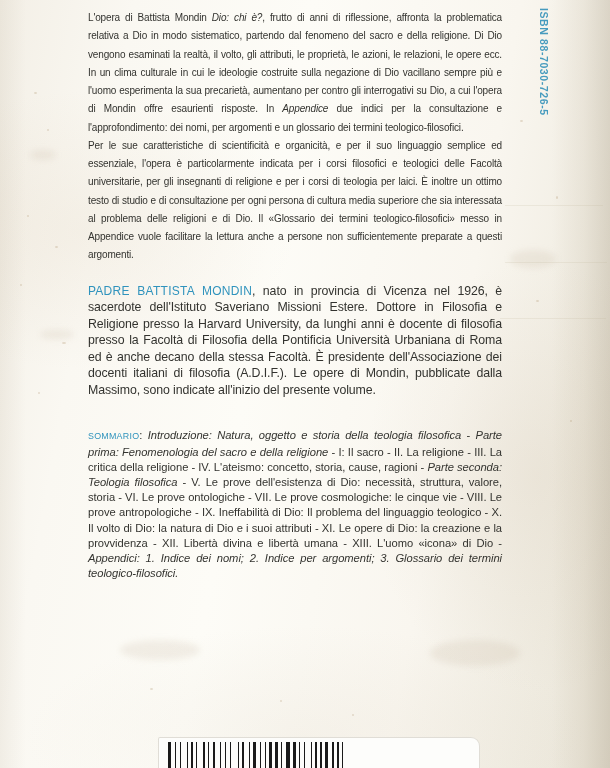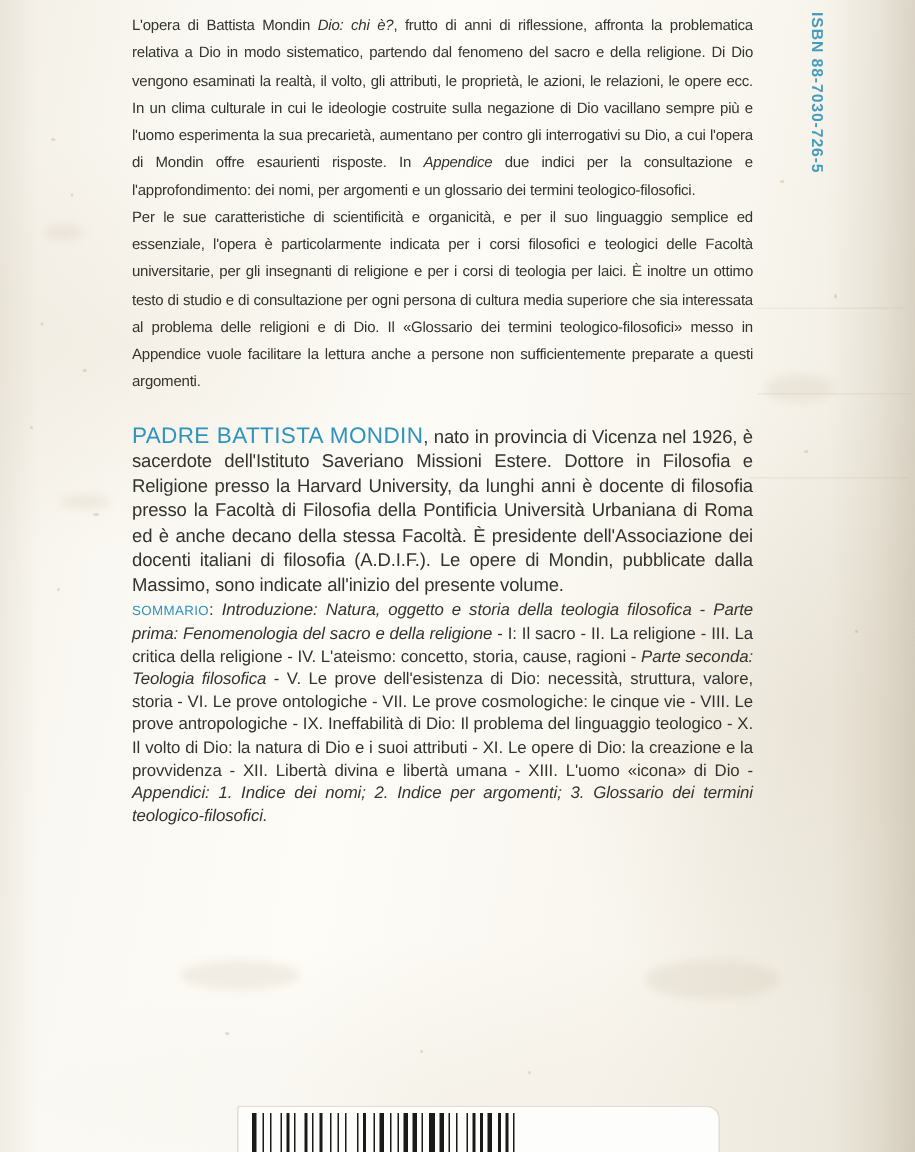--- a/index.html
+++ b/index.html
@@ -99,32 +99,32 @@
   .bio {
     margin-top: 18px;
     font-size: 12.35px;
     line-height: 16.55px;
     text-align: justify;
     letter-spacing: -0.1px;
     color: #33332f;
   }
 
   .summary {
-    margin-top: 2px;
+    margin-top: 30px;
     font-size: 11.2px;
     line-height: 15.2px;
     text-align: justify;
     letter-spacing: -0.05px;
     color: #33332f;
   }
   .summary em, .bio em { font-style: italic; }
 
   .smallcaps-label {
     color: #2f93bd;
-    font-size: 15px;
+    font-size: 12px;
     letter-spacing: 0.25px;
     font-weight: normal;
   }
   .summary .smallcaps-label { font-size: 8.9px; }
   #barcode-wide {
     position: absolute;
     left: 158px;
     top: 737px;
     width: 322px;
     height: 44px;

